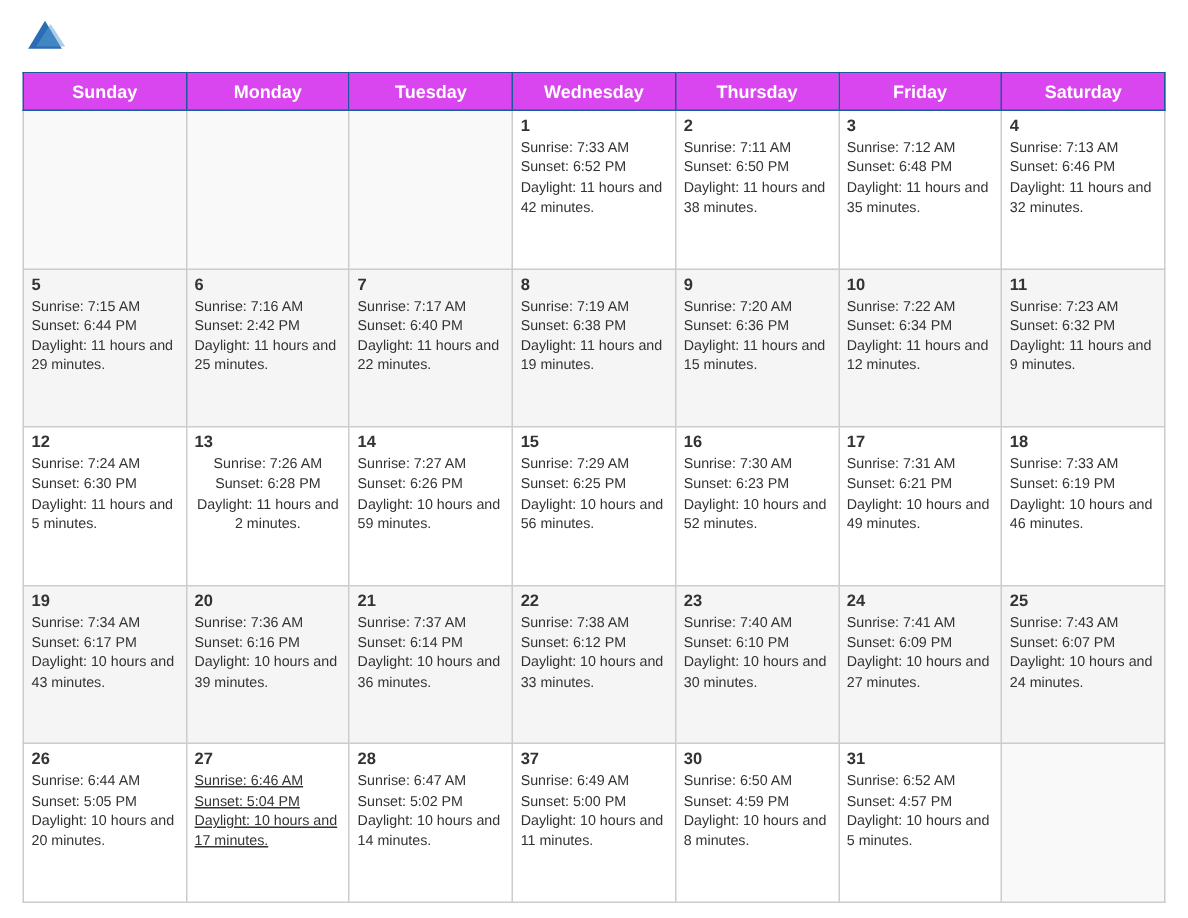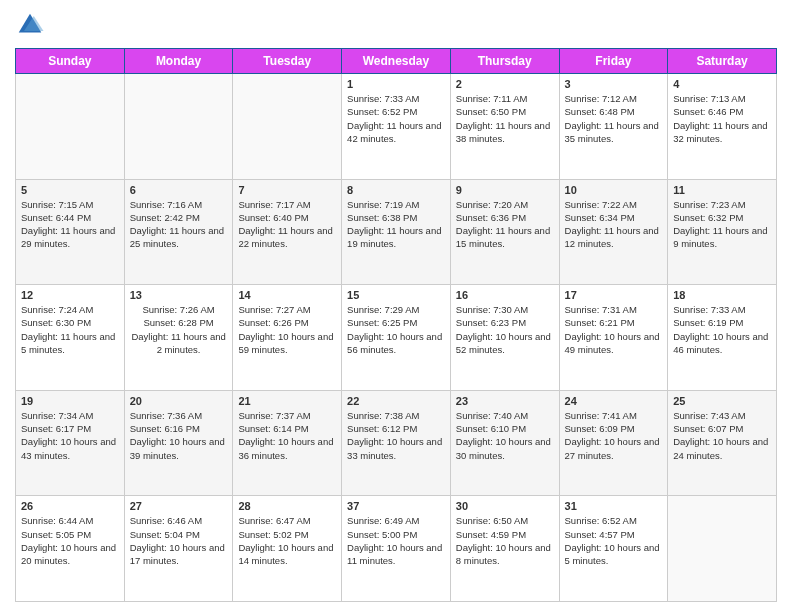--- a/index.html
+++ b/index.html
@@ -293,21 +293,21 @@
         </tr>
         <tr>
           <td>
             <span class="day-number">26</span>
             <div class="day-info" style="white-space: pre-line;">Sunrise: 6:44 AM
 Sunset: 5:05 PM
 Daylight: 10 hours and 20 minutes.</div>
           </td>
           <td>
             <span class="day-number">27</span>
-            <div class="day-info" style="white-space: pre-line;">Sunrise: 6:46 AM
+            <div class="day-info" style="white-space: pre-line; text-decoration: underline;">Sunrise: 6:46 AM
 Sunset: 5:04 PM
 Daylight: 10 hours and 17 minutes.</div>
           </td>
           <td>
             <span class="day-number">28</span>
             <div class="day-info" style="white-space: pre-line;">Sunrise: 6:47 AM
 Sunset: 5:02 PM
 Daylight: 10 hours and 14 minutes.</div>
           </td>
           <td>

